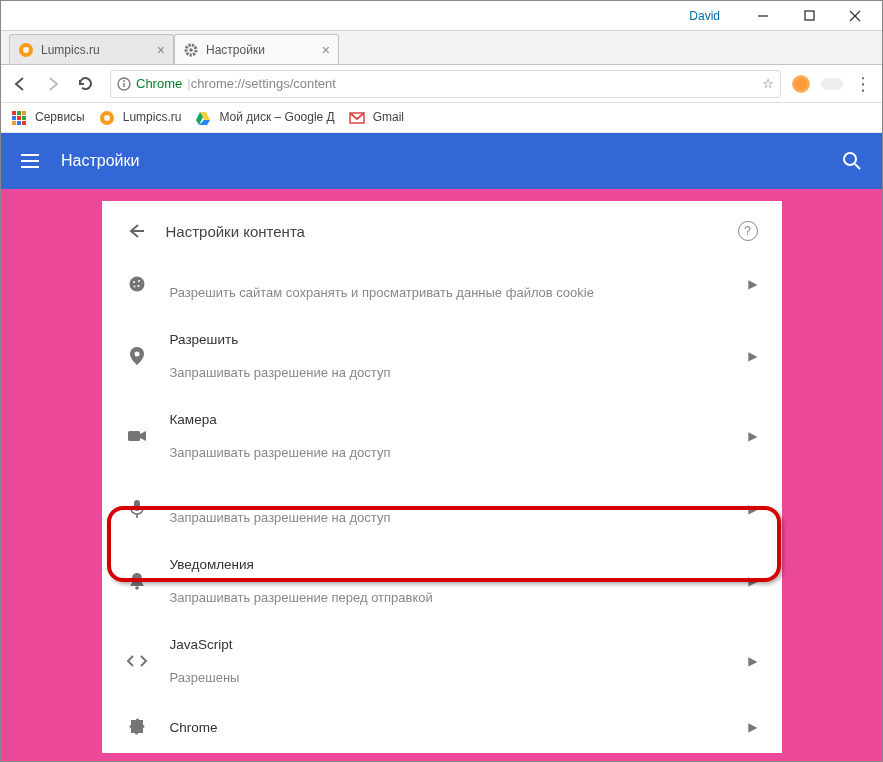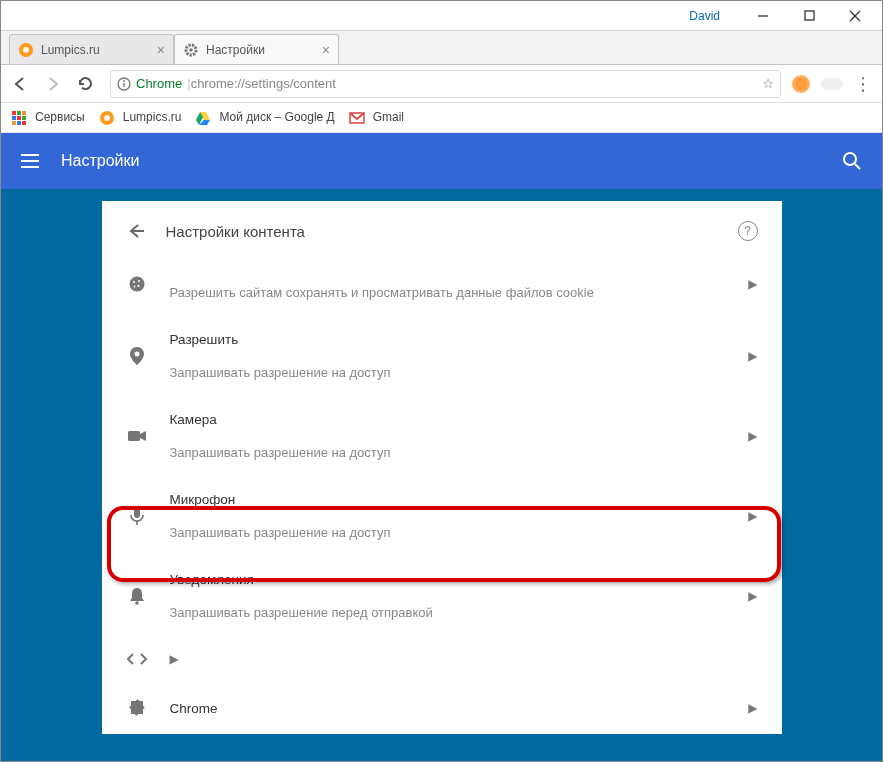--- a/index.html
+++ b/index.html
@@ -19,21 +19,21 @@
 .omni-url{color:#888}
 .omni-star{margin-left:auto;color:#666}
 .prof{width:18px;height:18px;border-radius:50%;background:radial-gradient(circle,#ff9c3a 40%,#ffd59c 100%)}
 .threedot{color:#666;font-size:18px}
 .bmbar{height:30px;display:flex;align-items:center;padding:0 10px;gap:14px;font-size:12px;color:#444;border-bottom:1px solid #e5e5e5}
 .bmitem{display:flex;align-items:flex-start;gap:8px}
 .bm-icon{width:16px;height:16px}
 .settings-header{height:56px;background:#3367d6;color:#fff;display:flex;align-items:center;padding:0 20px;font-size:16px}
 .burger{width:20px;margin-right:20px}
 .search-icon{margin-left:auto}
-.content-area{position:absolute;top:188px;bottom:0;left:0;right:0;background:#0369a1;overflow-y:scroll}
+.content-area{position:absolute;top:188px;bottom:0;left:0;right:0;background:#ec4899;overflow-y:scroll}
 .content-area::-webkit-scrollbar{width:17px}
 .content-area::-webkit-scrollbar-track{background:#f1f1f1}
 .content-area::-webkit-scrollbar-thumb{background:#c2c2c2}
 .card{width:680px;margin:12px auto;background:#fff}
 .card-head{display:flex;align-items:center;padding:20px 24px 10px}
 .back-arrow{color:#666;margin-right:20px}
 .card-title{font-size:15px;color:#444}
 .help-icon{margin-left:auto;width:20px;height:20px;border:1.5px solid #888;border-radius:50%;font-size:12px;color:#888;display:flex;align-items:center;justify-content:center}
 .row{display:flex;align-items:center;padding:16px 24px;cursor:pointer}
 .row-icon{width:22px;color:#757575;margin-right:22px;display:flex;justify-content:center}
@@ -242,21 +242,20 @@
         </div>
         <div class="row">
           <span class="row-icon">
             <svg width="14" height="20" viewBox="0 0 14 20">
               <rect x="4" y="1" width="6" height="11" rx="3" fill="#757575"></rect>
               <path d="M1 9 C1 13 4 15 7 15 C10 15 13 13 13 9" fill="none" stroke="#757575" stroke-width="1.7"></path>
               <line x1="7" y1="15" x2="7" y2="19" stroke="#757575" stroke-width="1.7"></line>
             </svg>
           </span>
           <div class="row-txt">
-            <div class="row-title">Микрофон</div>
             <div class="row-sub">Запрашивать разрешение на доступ</div>
           </div>
           <span class="row-arrow">▶</span>
         </div>
         <div class="row">
           <span class="row-icon">
             <svg width="18" height="20" viewBox="0 0 18 20">
               <path d="M9 2 C6 2 4 4 4 8 L4 12 L2 15 L16 15 L14 12 L14 8 C14 4 12 2 9 2 Z" fill="#757575"></path>
               <circle cx="9" cy="17" r="1.8" fill="#757575"></circle>
             </svg>
@@ -266,20 +265,24 @@
             <div class="row-sub">Запрашивать разрешение перед отправкой</div>
           </div>
           <span class="row-arrow">▶</span>
         </div>
         <div class="row">
           <span class="row-icon">
             <svg width="22" height="14" viewBox="0 0 22 14">
               <path d="M7 2 L2 7 L7 12 M15 2 L20 7 L15 12" fill="none" stroke="#757575" stroke-width="2"></path>
             </svg>
           </span>
+          <div class="row-txt">
+            <div class="row-title">JavaScript</div>
+            <div class="row-sub">Разрешены</div>
+          </div>
           <span class="row-arrow">▶</span>
         </div>
         <div class="row">
           <span class="row-icon">
             <svg width="20" height="20" viewBox="0 0 20 20">
               <path d="M4 6 L4 3 L9 3 C9 1 12 1 12 3 L16 3 L16 8 C18 8 18 11 16 11 L16 16 L11 16 C11 18 8 18 8 16 L4 16 L4 11 C2 11 2 8 4 8 Z" fill="#757575"></path>
             </svg>
           </span>
           <div class="row-txt">
             <div class="row-title">Chrome</div>

